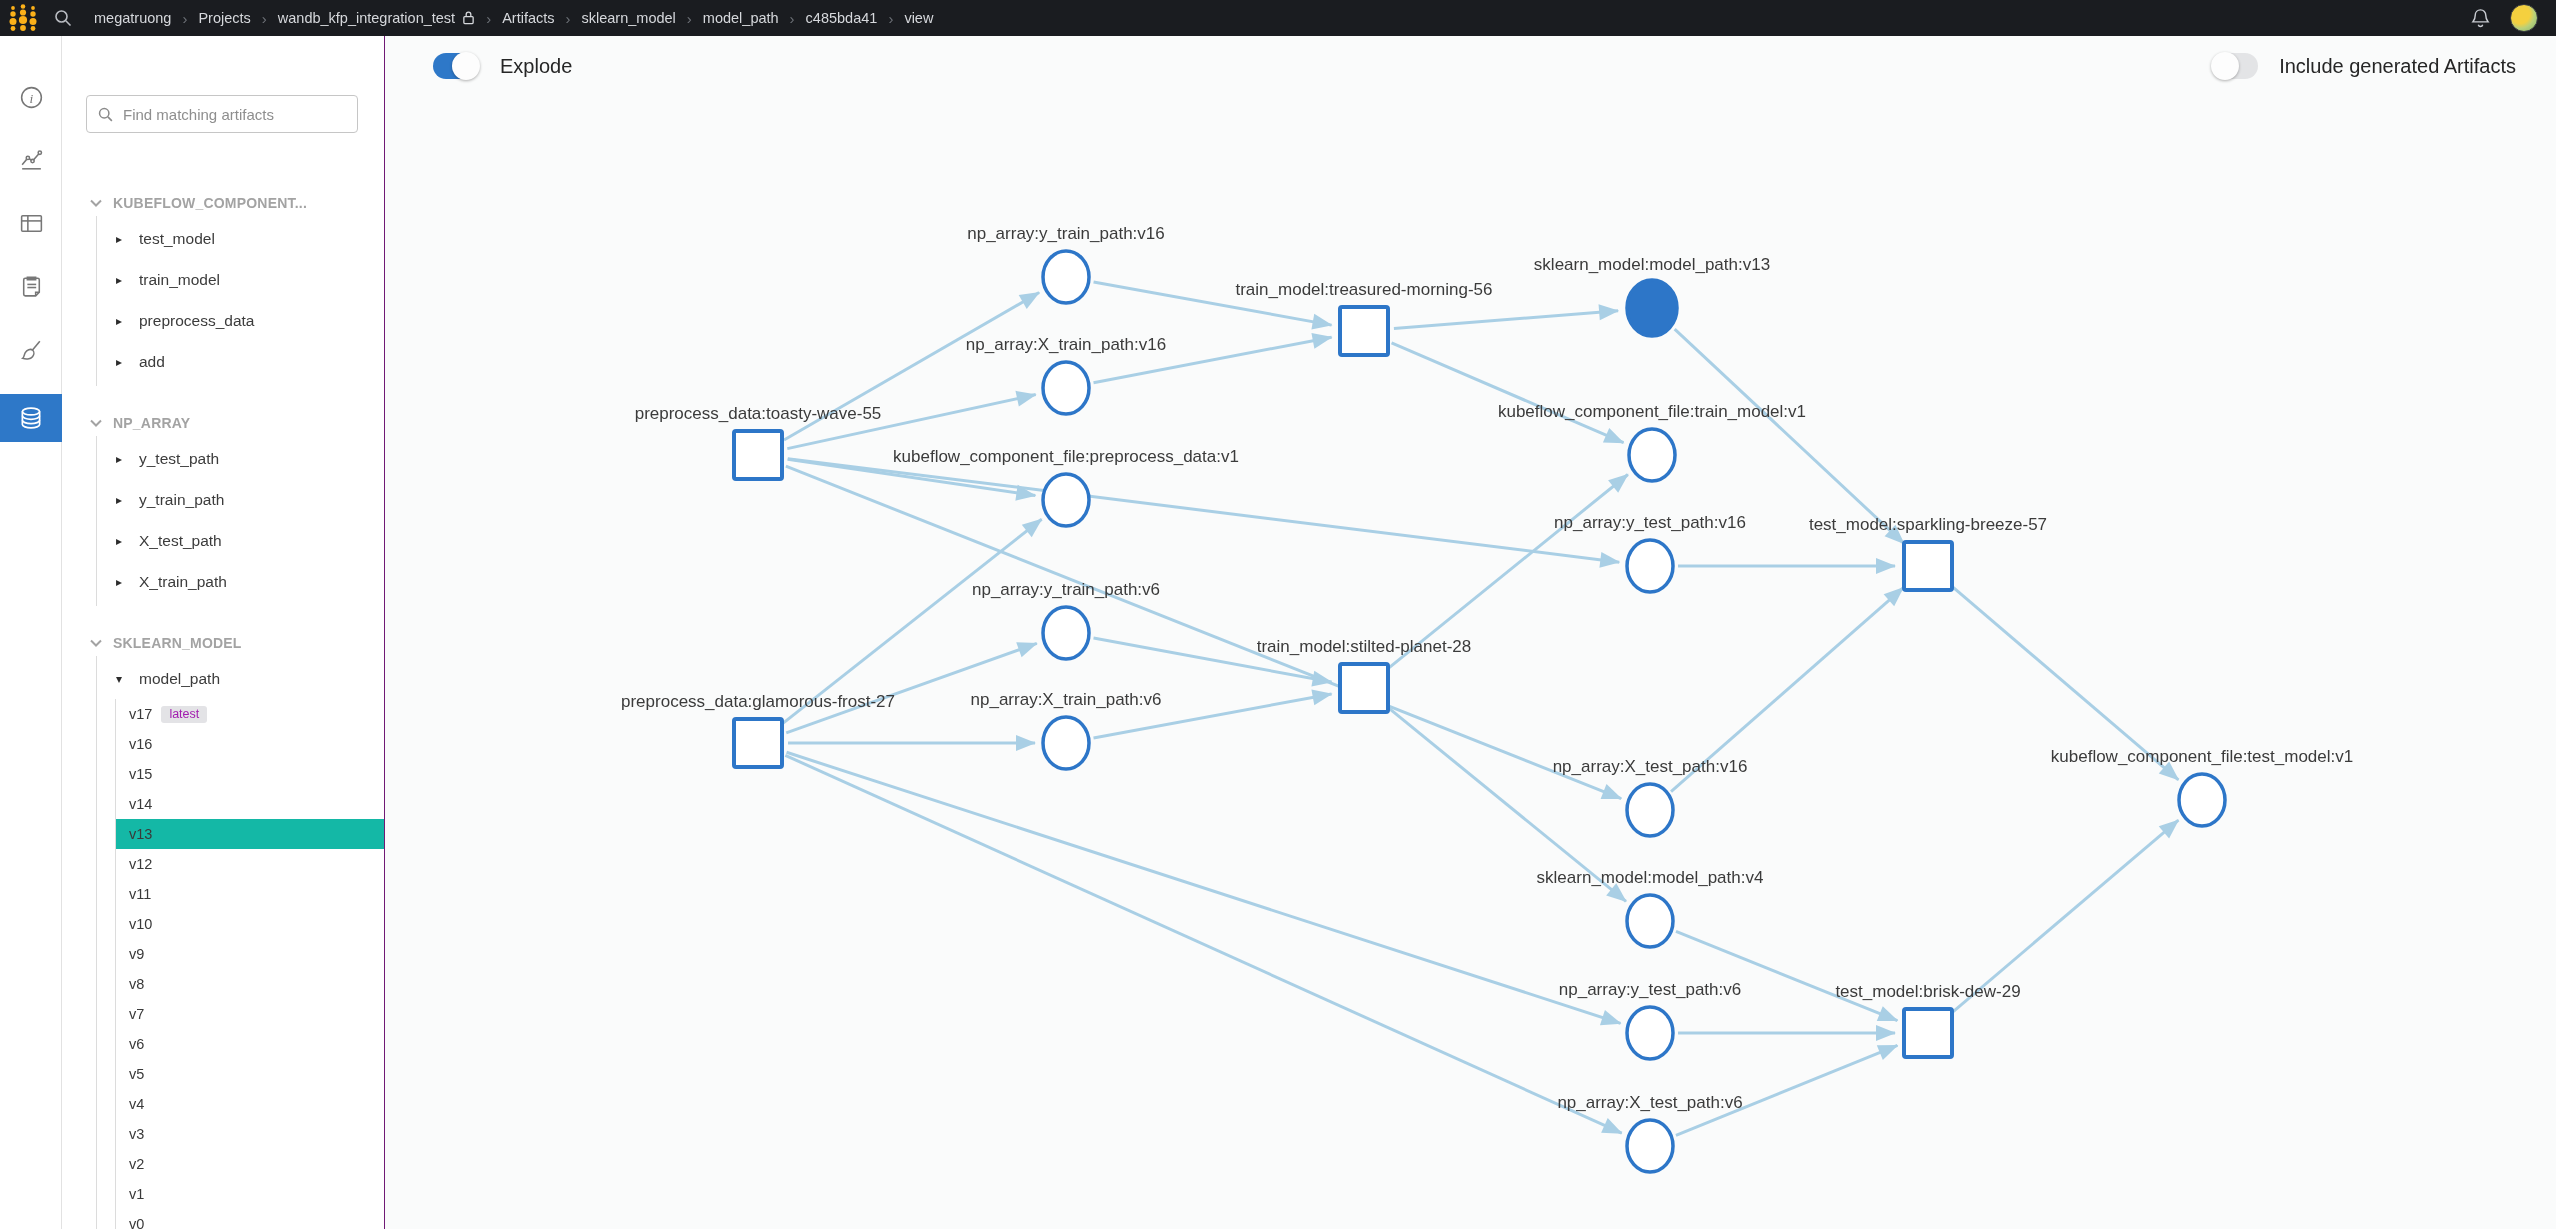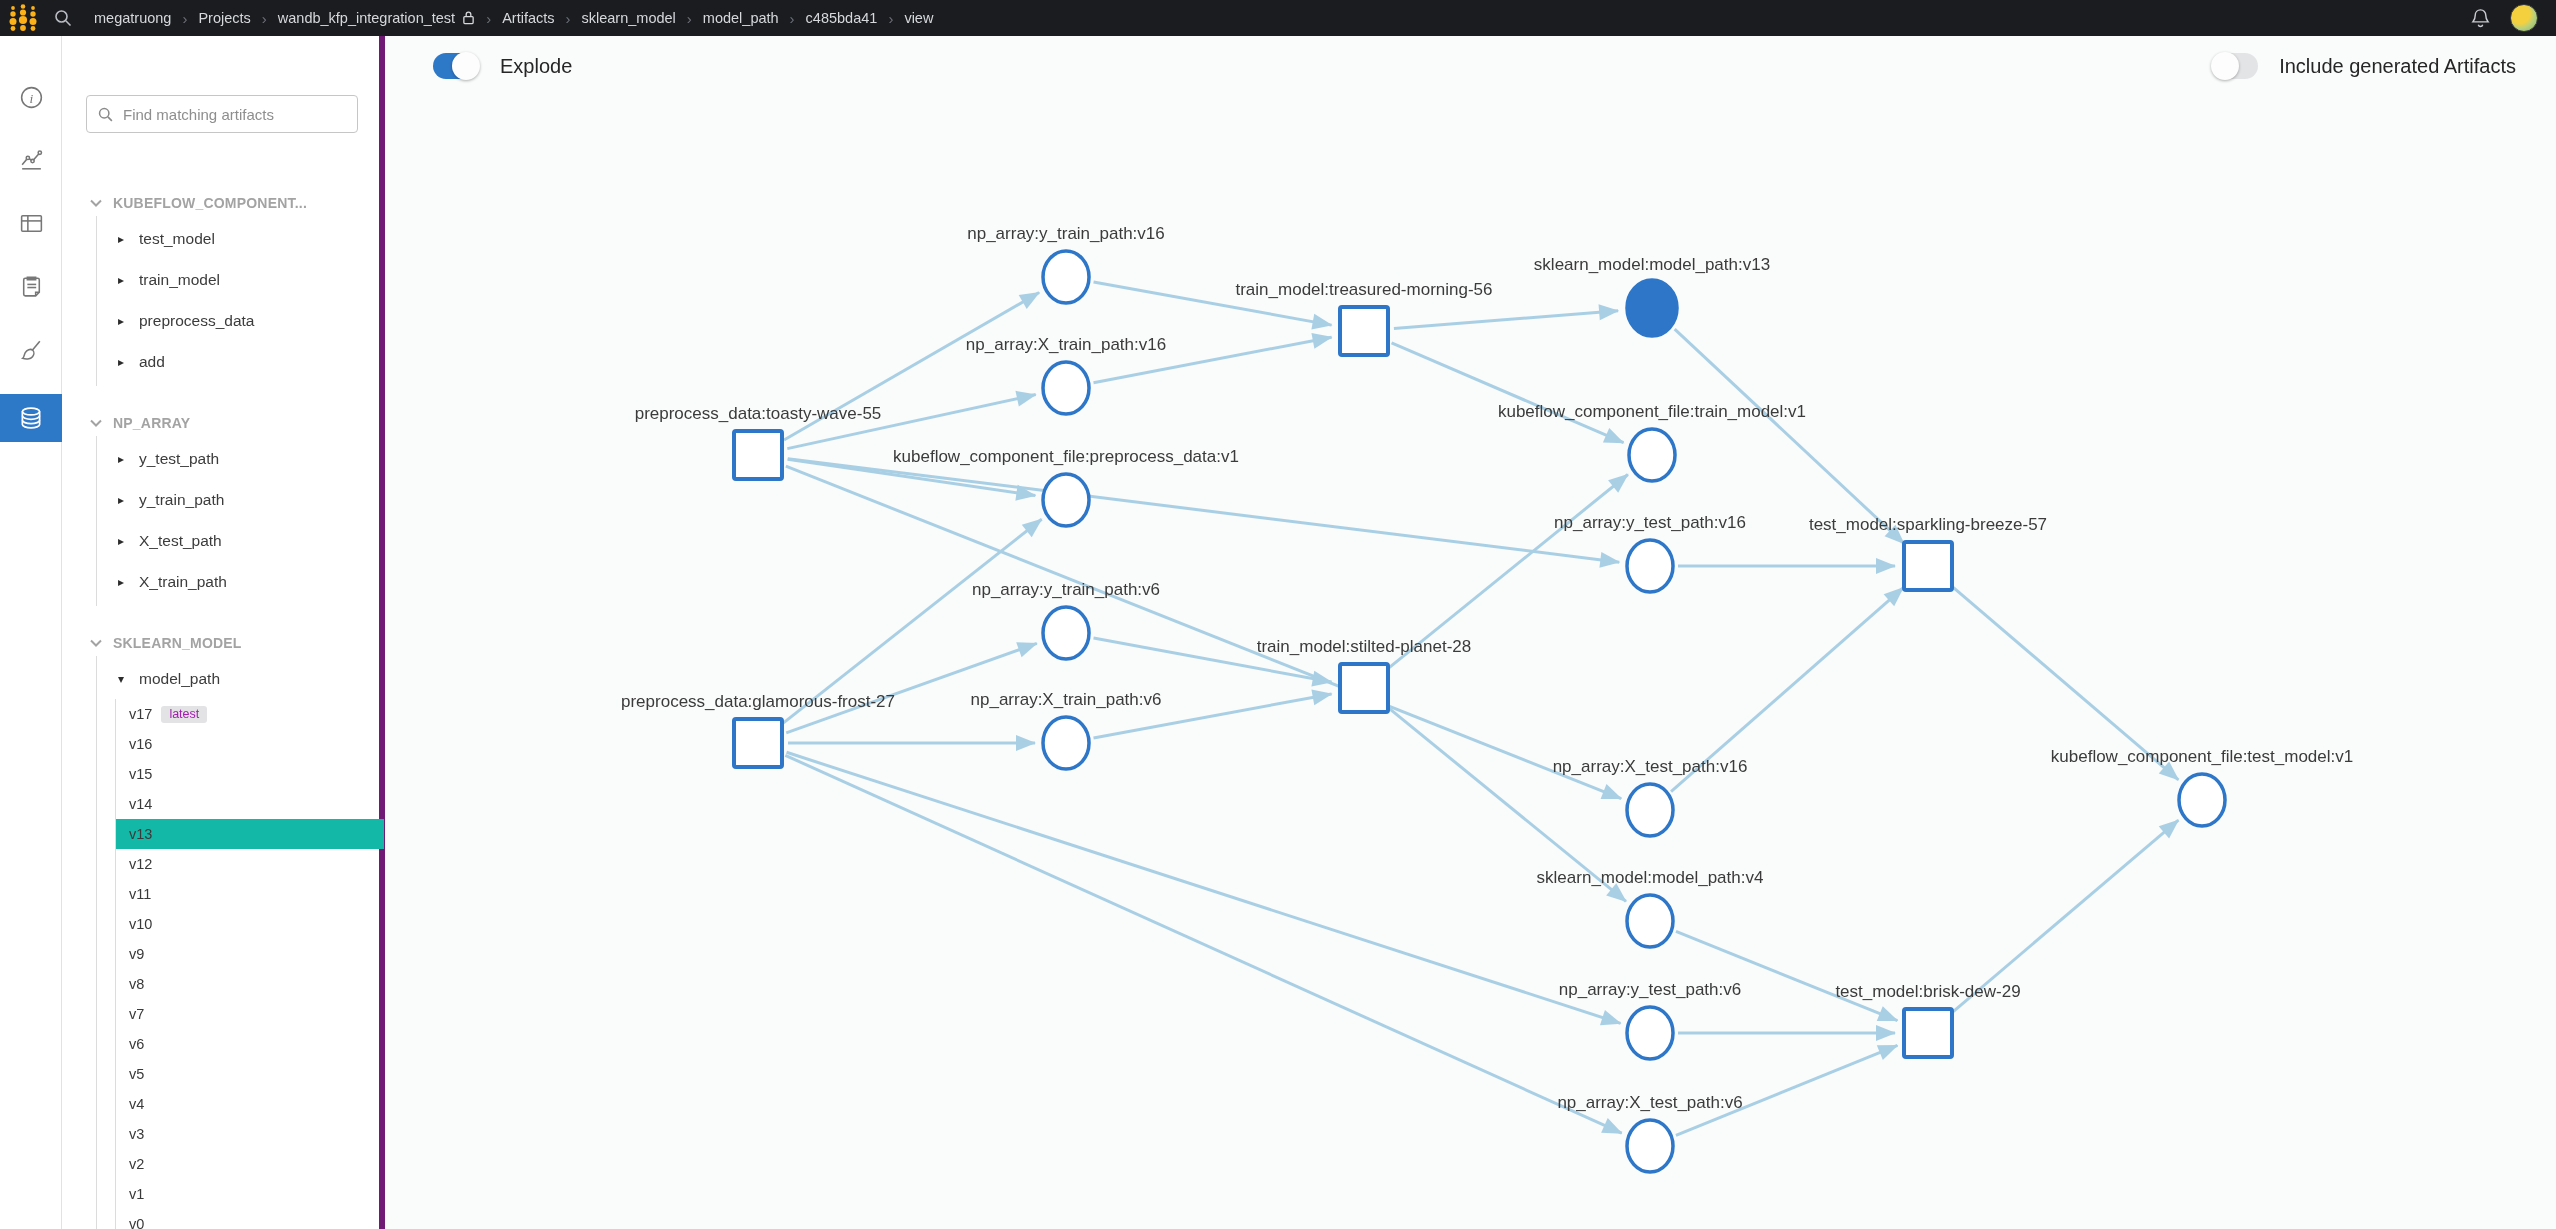--- a/index.html
+++ b/index.html
@@ -20,29 +20,29 @@
             border:1px solid #3a3d42; cursor:pointer; }
 
   
   .rail { position:absolute; left:0; top:36px; width:62px; height:1193px; background:#fff;
           border-right:1px solid #e2e2e2; padding-top:30px; }
   .rail-item { width:62px; height:63px; display:flex; align-items:center; justify-content:center; cursor:pointer; }
   .rail-item.active { height:48px; margin-top:13px; background:#2e78c8; }
 
   
   .panel { position:absolute; left:62px; top:36px; width:323px; height:1193px; background:#fff;
-           border-right:6px solid #701a75; }
+           border-right:1px solid #701a75; }
   .searchbox { position:absolute; left:24px; top:59px; width:272px; height:38px;
                border:1px solid #c6c6c6; border-radius:4px; display:flex; align-items:center;
                padding:0 10px; gap:9px; background:#fff; }
   .searchbox input { border:none; outline:none; font-size:15px; color:#333; width:100%;
                      font-family:"Liberation Sans", sans-serif; }
   .searchbox input::placeholder { color:#8e8e8e; }
   .tree { position:absolute; left:0; top:130px; width:322px; }
-  .section { margin-top:24px;text-align:center; }
+  .section { margin-top:24px; }
   .section-header { display:flex; align-items:center; gap:11px; padding-left:28px; height:26px;
                     color:#a3a3a3; font-size:14px; font-weight:700; letter-spacing:.2px; cursor:pointer; }
   .section-children { margin-left:34px; border-left:1px solid #dcdcdc; padding:2px 0 4px; }
   .tree-item { display:flex; align-items:center; gap:13px; height:41px; padding-left:19px;
                font-size:15.5px; color:#3c3c3c; cursor:pointer; }
   .tri { font-size:12px; color:#2c2c2c; width:10px; }
   .versions { margin-left:18px; border-left:1px solid #dcdcdc; }
   .version-row { height:30px; display:flex; align-items:center; padding-left:13px;
                  font-size:14.5px; color:#3a3a3a; cursor:pointer; }
   .version-row.selected { background:#14b8a6; }

